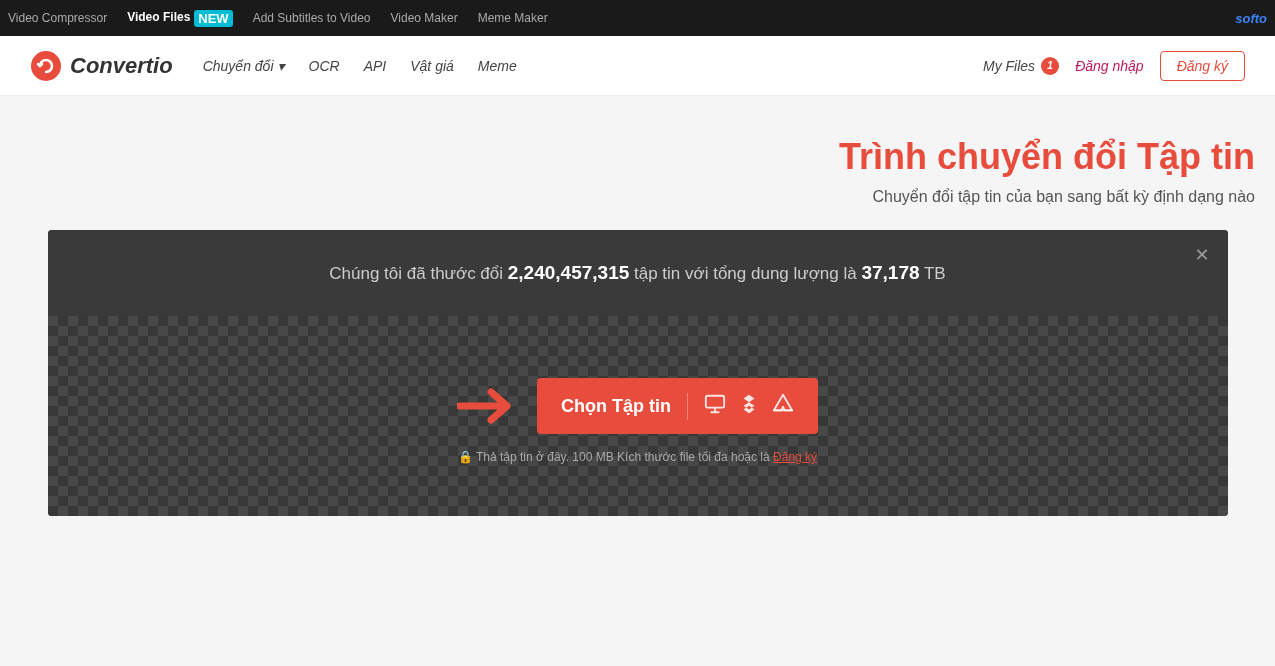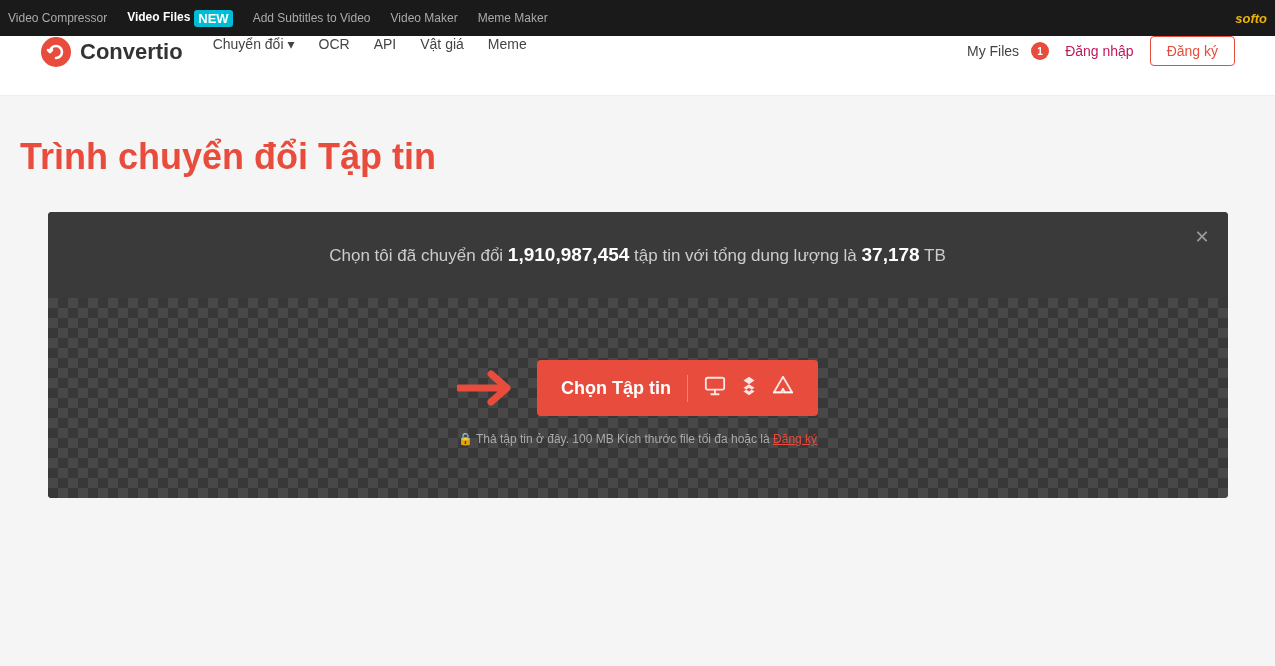--- a/index.html
+++ b/index.html
@@ -26,35 +26,36 @@
       color: #fff;
       font-size: 13px;
       font-weight: bold;
       padding: 1px 4px;
       border-radius: 3px;
       margin-left: 4px;
       vertical-align: middle;
     }
     .top-bar-right {
       margin-left: auto;
-      color: #eab308;
+      color: #3b82f6;
       font-size: 13px;
       font-style: italic;
       font-weight: bold;
     }
 
     
     .nav {
       background: #fff;
       height: 60px;
       display: flex;
-      align-items: flex-start;
-      padding: 0 40px;
+      align-items: center;
+      padding: 0 30px;
       border-bottom: 1px solid #eee;
       box-shadow: 0 1px 3px rgba(0,0,0,0.08);
+      font-style: italic;
     }
     .logo {
       display: flex;
       align-items: center;
       gap: 8px;
       margin-right: 30px;
       text-decoration: none;
     }
     .logo-icon {
       width: 32px;
@@ -80,21 +81,21 @@
       gap: 4px;
     }
     .nav-right {
       display: flex;
       align-items: center;
       gap: 16px;
     }
     .my-files-btn {
       display: flex;
       align-items: center;
-      gap: 12px;
+      gap: 6px;
       font-size: 14px;
       color: #444;
       cursor: pointer;
     }
     .files-badge {
       background: #e74c3c;
       color: #fff;
       font-size: 10px;
       font-weight: bold;
       width: 18px;
@@ -114,21 +115,21 @@
       color: #e74c3c;
       border: 1.5px solid #e74c3c;
       padding: 6px 16px;
       border-radius: 4px;
       cursor: pointer;
       font-weight: 500;
     }
 
     
     .hero {
-      text-align: left;
+      text-align: right;
       padding: 40px 20px 24px;
       background: #f5f5f5;
     }
     .hero-title {
       font-size: 36px;
       color: #e74c3c;
       font-weight: 700;
       margin-bottom: 10px;
     }
     .hero-subtitle {
@@ -283,27 +284,28 @@
       <span>My Files</span>
       <span class="files-badge">1</span>
     </div>
     <span class="login-btn">Đăng nhập</span>
     <span class="register-btn">Đăng ký</span>
   </div>
 </nav>
 
 <div class="hero">
   <h1 class="hero-title">Trình chuyển đổi Tập tin</h1>
+  <p class="hero-subtitle">Chuyển đổi tập tin của bạn sang bất kỳ định dạng nào</p>
 </div>
 
 <div class="upload-container">
 
   <div class="upload-stats">
     <span class="close-btn">✕</span>
-    <span>Chọn tôi đã chuyển đổi </span><span class="stats-number">1,910,987,454</span><span> tập tin với tổng dung lượng là </span><span class="stats-number">37,178</span><span> TB</span>
+    <span>Chúng tôi đã thước đổi </span><span class="stats-number">2,240,457,315</span><span> tập tin với tổng dung lượng là </span><span class="stats-number">37,178</span><span> TB</span>
   </div>
 
   <div class="drop-zone">
     <div class="drop-zone-actions">
 
       <div class="arrow-indicator">
         <svg width="60" height="44" viewBox="0 0 60 44" fill="none" xmlns="http://www.w3.org/2000/svg">
           <path d="M2 22 H46 M34 8 L50 22 L34 36" stroke="#e74c3c" stroke-width="7" stroke-linecap="round" stroke-linejoin="round"></path>
         </svg>
       </div>

